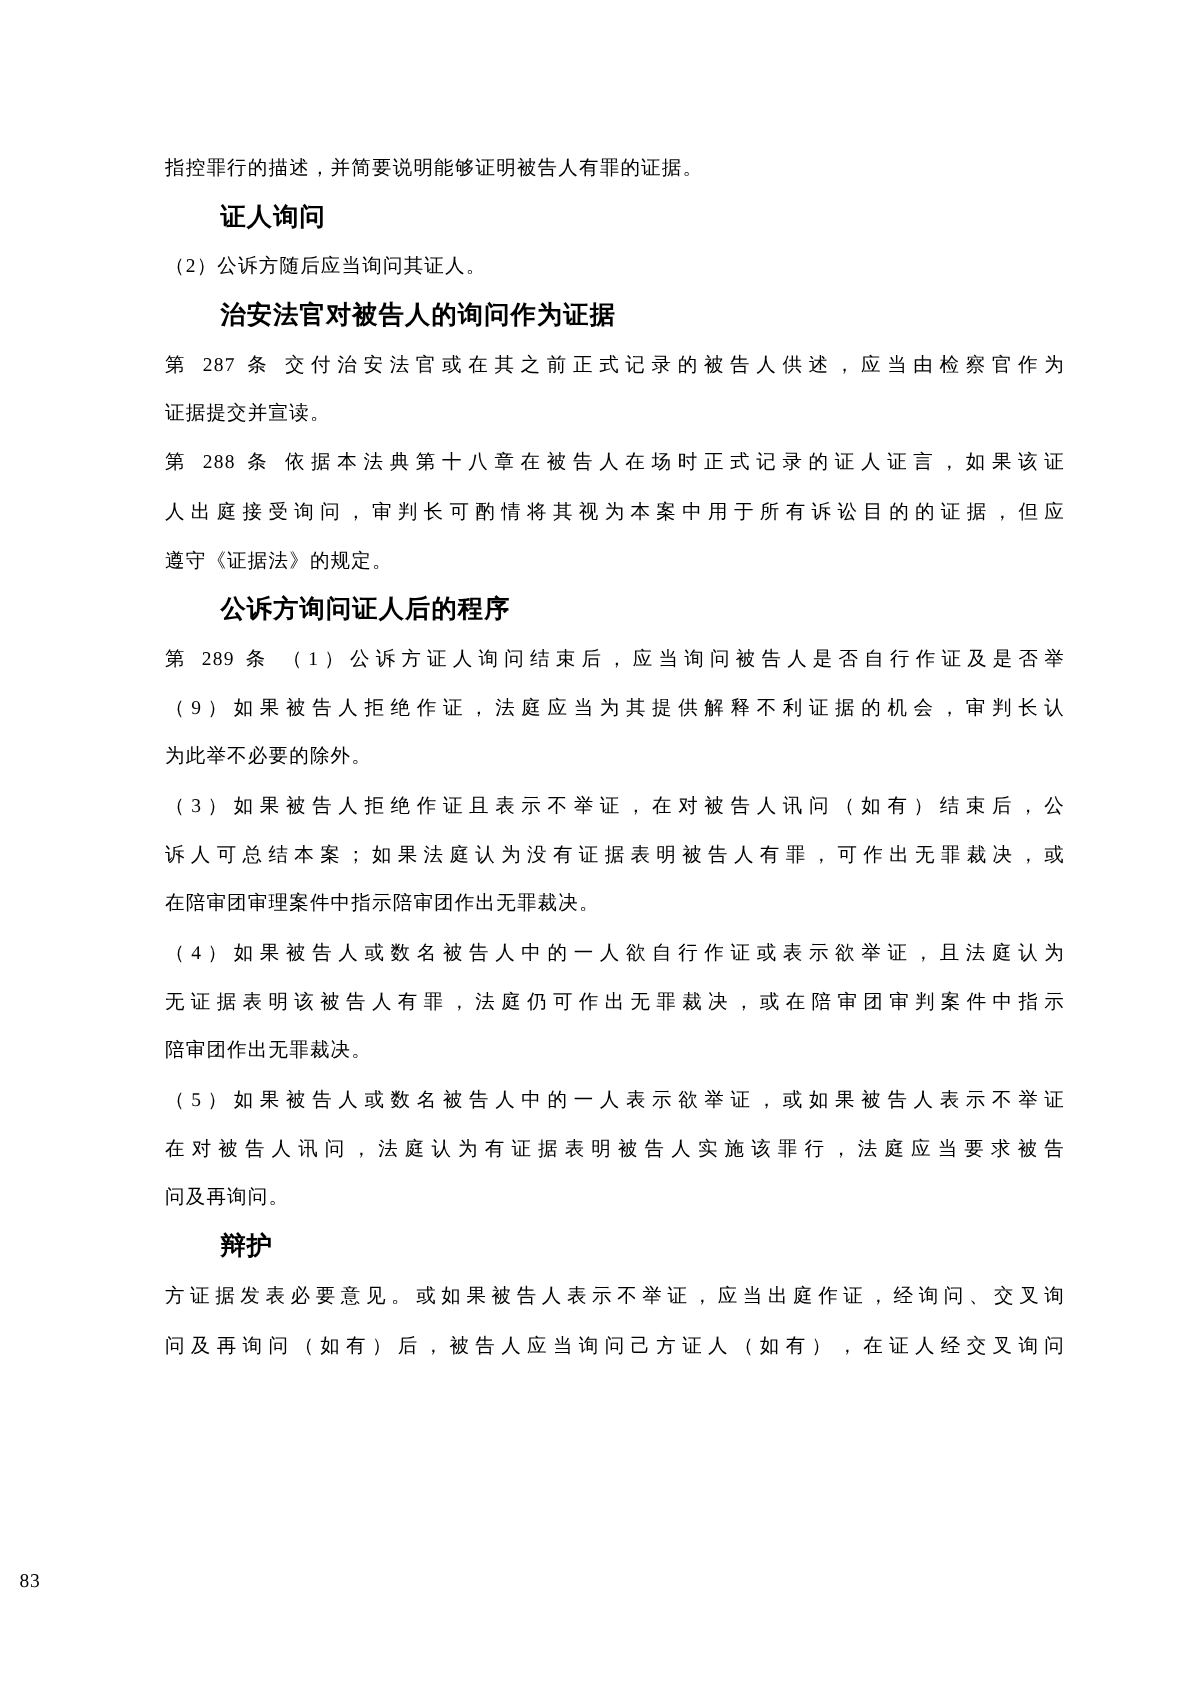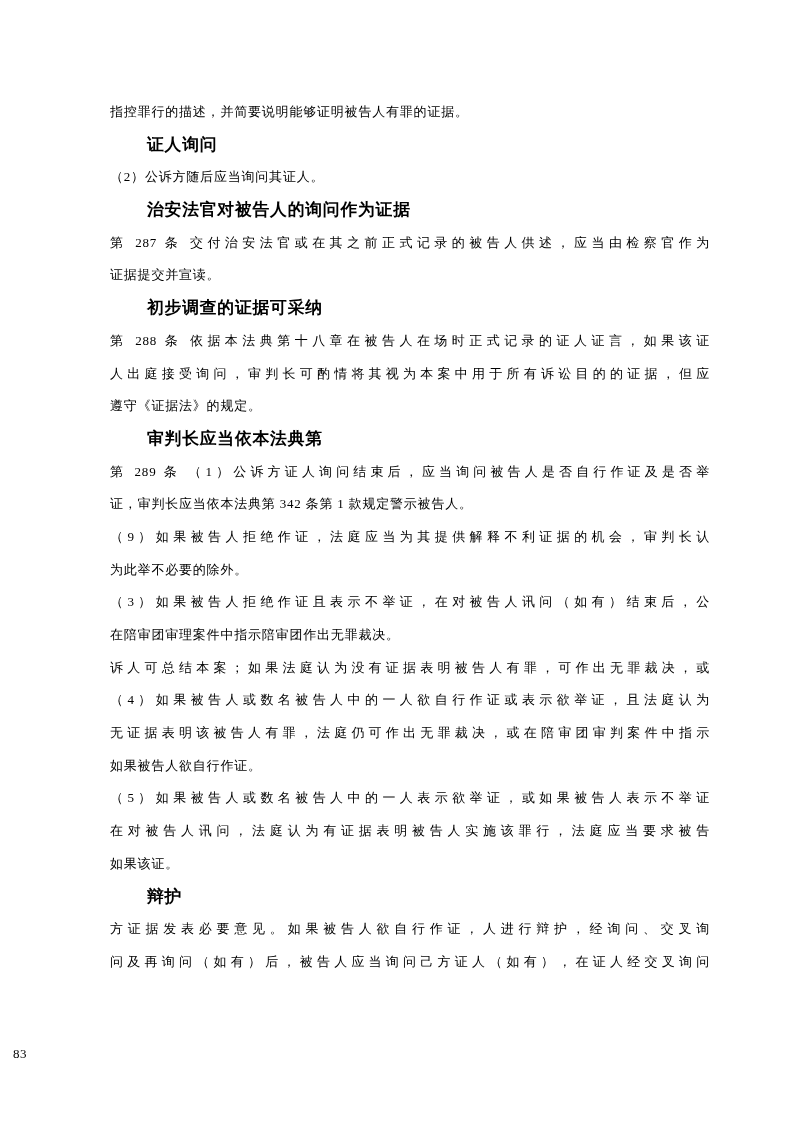--- a/index.html
+++ b/index.html
@@ -56,36 +56,34 @@
 <body>
 
 <div class="page">
   <div class="content">
     <div class="line">指控罪行的描述，并简要说明能够证明被告人有罪的证据。</div>
     <div class="line h">证人询问</div>
     <div class="line">（2）公诉方随后应当询问其证人。</div>
     <div class="line h">治安法官对被告人的询问作为证据</div>
     <div class="line j">第 287 条  交付治安法官或在其之前正式记录的被告人供述，应当由检察官作为</div>
     <div class="line">证据提交并宣读。</div>
-    <div class="line h">初步调查的证据可采纳</div>
     <div class="line j">第 288 条  依据本法典第十八章在被告人在场时正式记录的证人证言，如果该证</div>
     <div class="line j">人出庭接受询问，审判长可酌情将其视为本案中用于所有诉讼目的的证据，但应</div>
     <div class="line">遵守《证据法》的规定。</div>
-    <div class="line h">审判长应当依本法典第</div>
+    <div class="line h">公诉方询问证人后的程序</div>
     <div class="line j">第 289 条 （1）公诉方证人询问结束后，应当询问被告人是否自行作证及是否举</div>
-    <div class="line">证，审判长应当依本法典第 342 条第 1 款规定警示被告人。</div>
     <div class="line j">（9）如果被告人拒绝作证，法庭应当为其提供解释不利证据的机会，审判长认</div>
     <div class="line">为此举不必要的除外。</div>
     <div class="line j">（3）如果被告人拒绝作证且表示不举证，在对被告人讯问（如有）结束后，公</div>
+    <div class="line j">诉人可总结本案；如果法庭认为没有证据表明被告人有罪，可作出无罪裁决，或</div>
     <div class="line">在陪审团审理案件中指示陪审团作出无罪裁决。</div>
-    <div class="line j">诉人可总结本案；如果法庭认为没有证据表明被告人有罪，可作出无罪裁决，或</div>
     <div class="line j">（4）如果被告人或数名被告人中的一人欲自行作证或表示欲举证，且法庭认为</div>
     <div class="line j">无证据表明该被告人有罪，法庭仍可作出无罪裁决，或在陪审团审判案件中指示</div>
-    <div class="line">如果被告人欲自行作证。</div>
+    <div class="line">陪审团作出无罪裁决。</div>
     <div class="line j">（5）如果被告人或数名被告人中的一人表示欲举证，或如果被告人表示不举证</div>
     <div class="line j">在对被告人讯问，法庭认为有证据表明被告人实施该罪行，法庭应当要求被告</div>
-    <div class="line">如果该证。</div>
+    <div class="line">问及再询问。</div>
     <div class="line h">辩护</div>
-    <div class="line j">方证据发表必要意见。如果被告人欲自行作证，人进行辩护，经询问、交叉询</div>
+    <div class="line j">方证据发表必要意见。或如果被告人表示不举证，应当出庭作证，经询问、交叉询</div>
     <div class="line j">问及再询问（如有）后，被告人应当询问己方证人（如有），在证人经交叉询问</div>
   </div>
   <div class="footer">83</div>
 </div>
 
 </body></html>

